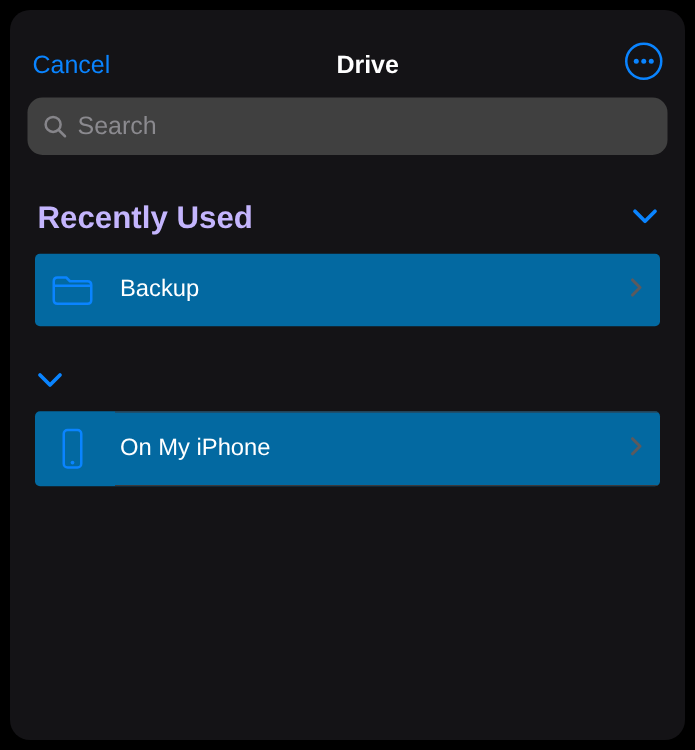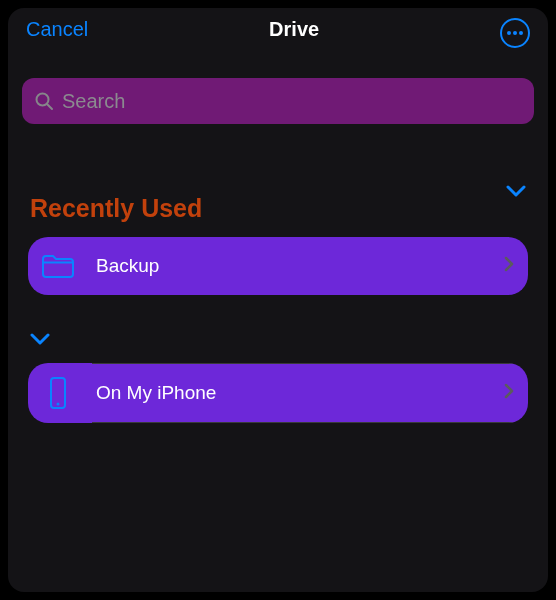--- a/index.html
+++ b/index.html
@@ -18,21 +18,21 @@
       width: 100%;
       height: 100%;
       background: #141316;
       border-radius: 16px;
       padding: 10px 14px;
       color: #fff;
       overflow: hidden;
     }
     .navbar {
       display: flex;
-      align-items: flex-start;
+      align-items: flex-end;
       justify-content: space-between;
       height: 46px;
       padding: 0 4px;
     }
     .nav-cancel {
       color: #0a84ff;
       font-size: 20px;
       font-weight: 400;
       cursor: pointer;
     }
@@ -48,21 +48,21 @@
       border-radius: 50%;
       display: flex;
       align-items: center;
       justify-content: center;
       cursor: pointer;
     }
     .nav-more svg { display: block; }
     .search-bar {
       margin-top: 14px;
       height: 46px;
-      background: #701a75;
+      background: #404040;
       border-radius: 12px;
       display: flex;
       align-items: center;
       padding: 0 12px;
       gap: 8px;
     }
     .search-bar .mag { flex-shrink: 0; }
     .search-bar input {
       background: transparent;
       border: none;
@@ -77,31 +77,30 @@
       padding: 0 6px;
     }
     .section-header {
       display: flex;
       align-items: center;
       justify-content: space-between;
       margin-bottom: 14px;
       padding: 0 2px;
     }
     .section-title {
-      color: #c2410c;
+      color: #c4b5fd;
       font-size: 25px;
       font-weight: 700;
-      margin-top: 34px;
     }
     .chevron-down {
       cursor: pointer;
     }
     .list {
-      background: #6d28d9;
-      border-radius: 20px;
+      background: #0369a1;
+      border-radius: 4px;
       overflow: hidden;
     }
     .list-row {
       display: flex;
       align-items: center;
       height: 58px;
       padding: 0 14px 0 10px;
       cursor: pointer;
       position: relative;
     }

